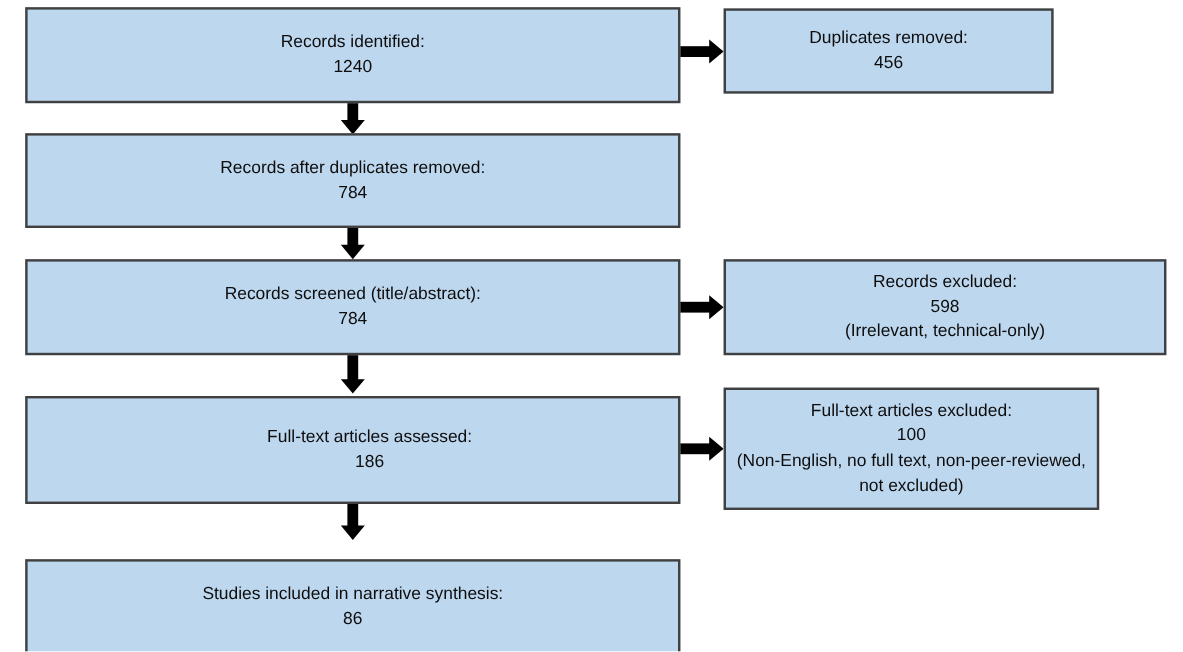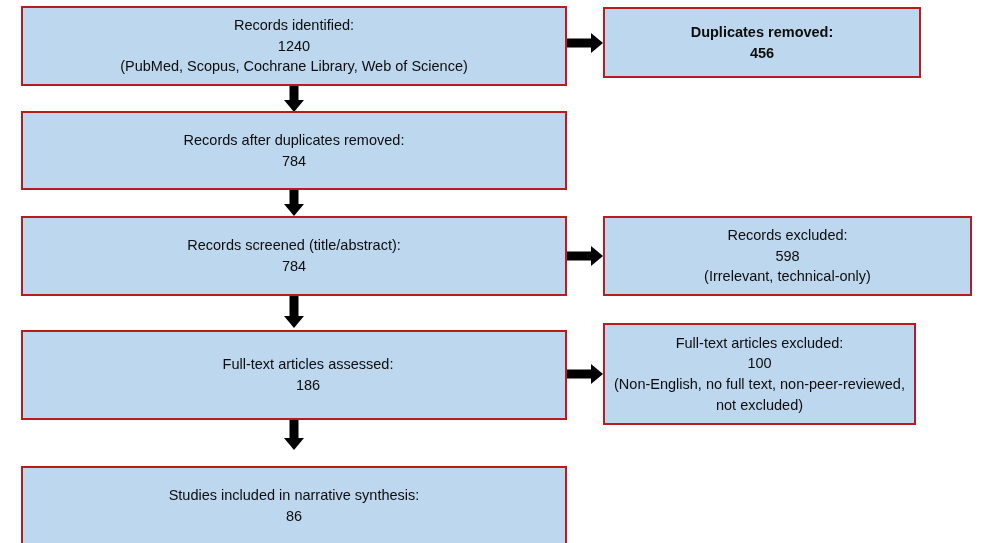--- a/index.html
+++ b/index.html
@@ -14,21 +14,21 @@
     position: relative;
     width: 986px;
     height: 543px;
     background: #ffffff;
     overflow: hidden;
   }
   .flow-box {
     position: absolute;
     box-sizing: border-box;
     background: #bdd7ee;
-    border: 2px solid #b91c1c;
+    border: 2px solid #404040;
     display: flex;
     flex-direction: column;
     align-items: center;
     justify-content: center;
     text-align: center;
     color: #0d0d0d;
     font-size: 14.5px;
     line-height: 1.42;
     padding: 2px 8px;
   }
@@ -88,29 +88,28 @@
   }
 </style>
 </head>
 <body>
 
 <div id="canvas">
 
   <div class="flow-box" style="left:21px; top:6px; width:546px; height:80px;">
     <span class="line">Records identified:</span>
     <span class="line">1240</span>
-    <span class="line">(PubMed, Scopus, Cochrane Library, Web of Science)</span>
   </div>
 
   <div class="arrow-right" style="left:567px; top:43px;">
     <div class="shaft" style="width:26px;"></div>
     <div class="head" style="left:24px;"></div>
   </div>
 
-  <div class="flow-box" style="left:603px; top:7px; width:318px; height:71px;font-weight:bold;">
+  <div class="flow-box" style="left:603px; top:7px; width:275px; height:71px;">
     <span class="line">Duplicates removed:</span>
     <span class="line">456</span>
   </div>
 
   <div class="arrow-down" style="left:294px; top:86px;">
     <div class="shaft" style="height:16px;"></div>
     <div class="head" style="top:14px;"></div>
   </div>
 
   <div class="flow-box" style="left:21px; top:111px; width:546px; height:79px;">

